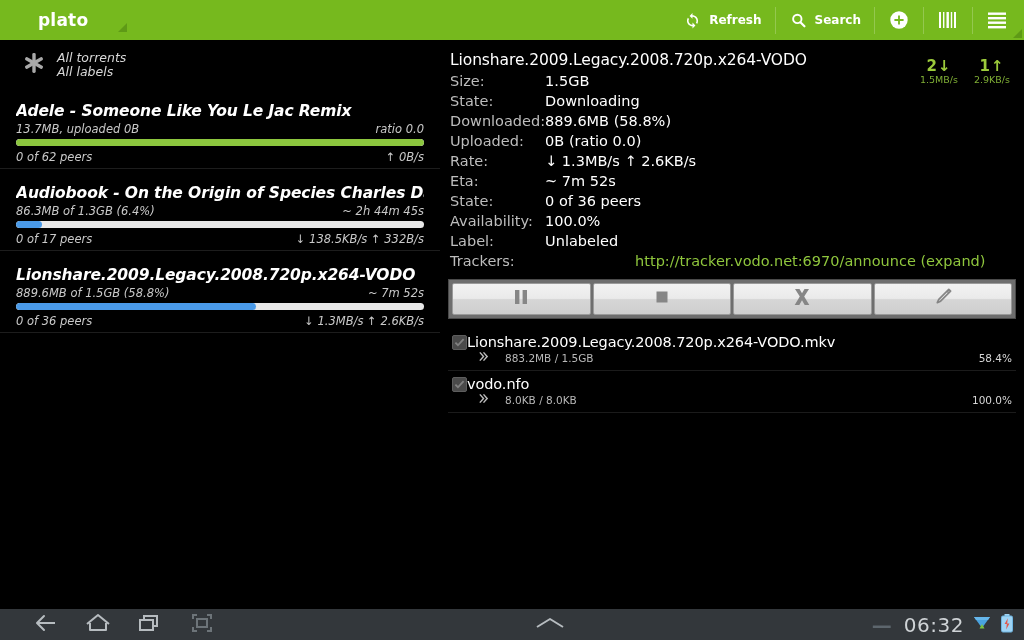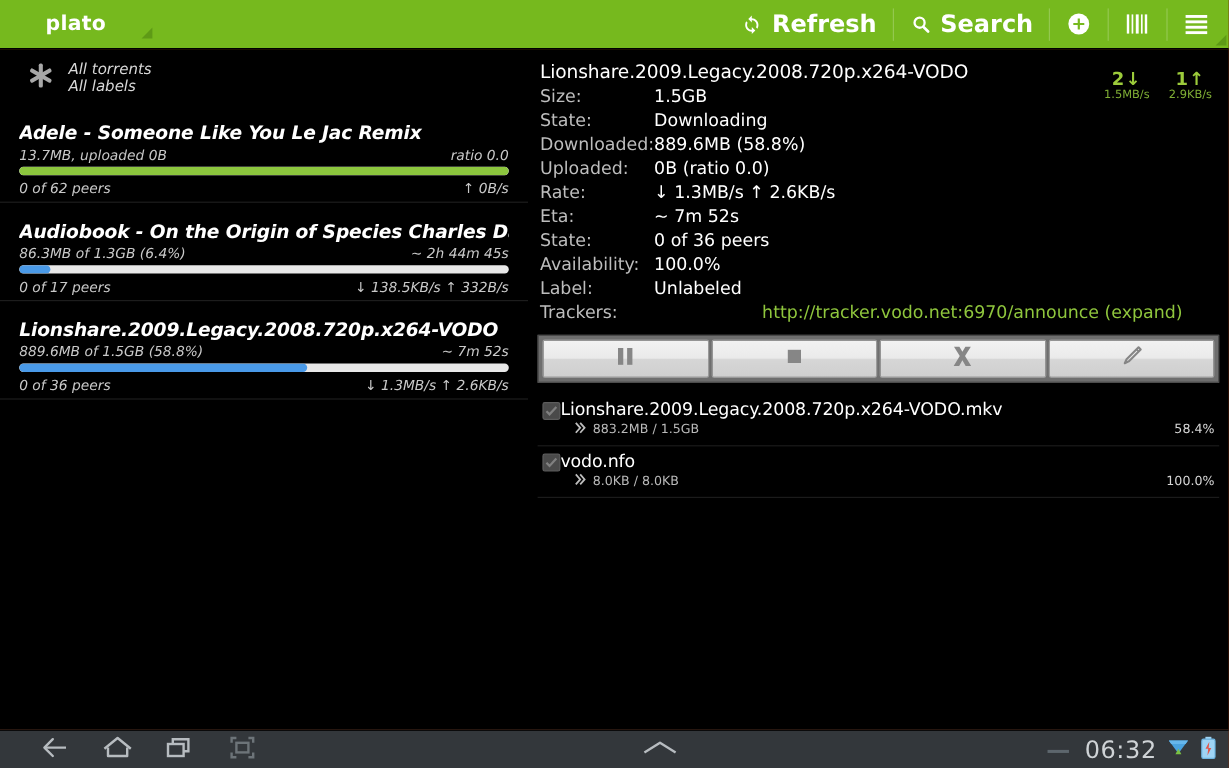--- a/index.html
+++ b/index.html
@@ -2,42 +2,42 @@
 <html><head>
 <meta charset="utf-8">
 <style>
   * { margin:0; padding:0; box-sizing:border-box; }
   html,body {
     width:1024px; height:640px; overflow:hidden;
     background:#000;
     font-family:"DejaVu Sans", sans-serif;
     -webkit-font-smoothing:antialiased;
   }
-  .screen { position:relative; width:1024px; height:640px; background:#c2410c;padding-left:19px; }
+  .screen { position:relative; width:1024px; height:640px; background:#d946ef;padding-left:19px; }
 
   
   .actionbar {
     position:absolute; left:0; top:0; width:1024px; height:41px;
     background:#76b91e;
     display:flex; align-items:center;
     border-bottom:1px solid #000;
   }
   .ab-left { display:flex; align-items:flex-end; padding-left:38px; height:41px; }
   .app-title {
     color:#ffffff; font-size:17px; font-weight:bold; line-height:41px;
     letter-spacing:0.2px;
   }
   .spinner-caret {
     width:0;height:0;border-left:9px solid transparent;border-bottom:9px solid #5e9a16;
     margin-left:30px; margin-bottom:9px;
   }
   .ab-spacer { flex:1; }
   .ab-item {
     height:41px; display:flex; align-items:center; gap:7px;
-    padding:0 13px; color:#fff; font-size:20px; font-weight:bold;
+    padding:0 13px; color:#fff; font-size:12px; font-weight:bold;
     position:relative;
   }
   .ab-divider { width:1px; height:27px; background:rgba(255,255,255,0.22); }
   .ab-item .glyph { display:flex; align-items:center; justify-content:center; }
   .overflow-caret {
     position:absolute; right:2px; bottom:3px;
     width:0;height:0;border-left:9px solid transparent;border-bottom:9px solid #5e9a16;
   }
 
   
@@ -99,21 +99,21 @@
   .filelist { margin:10px 8px 0 8px; }
   .filerow { border-bottom:1px solid #1b1b1b; padding:5px 4px 6px 4px; }
   .fr-top { display:flex; align-items:center; }
   .cb {
     width:15px; height:15px; background:#4a4a4a; border:1px solid #5d5d5d; border-radius:2px;
     display:flex; align-items:center; justify-content:center; flex:none;
   }
   .cb svg { display:block; }
   .f-name { color:#ffffff; font-size:14.5px; letter-spacing:-0.1px; }
   .fr-bot { display:flex; justify-content:space-between; align-items:center; padding-left:26px; margin-top:1px; }
-  .f-size { color:#b9b9b9; font-size:10.5px; display:flex; align-items:center; gap:5px; }
+  .f-size { color:#b9b9b9; font-size:10.5px; display:flex; align-items:center; gap:16px; }
   .f-pct { color:#d6d6d6; font-size:10.5px; }
 
   
   .sysbar {
     position:absolute; left:0; top:608px; width:1024px; height:32px;
     background:#33373b; border-top:1px solid #000;
     display:flex; align-items:center;
   }
   .sys-left { display:flex; align-items:center; gap:0; padding-left:20px; }
   .sys-btn { width:52px; height:32px; display:flex; align-items:center; justify-content:center; }

